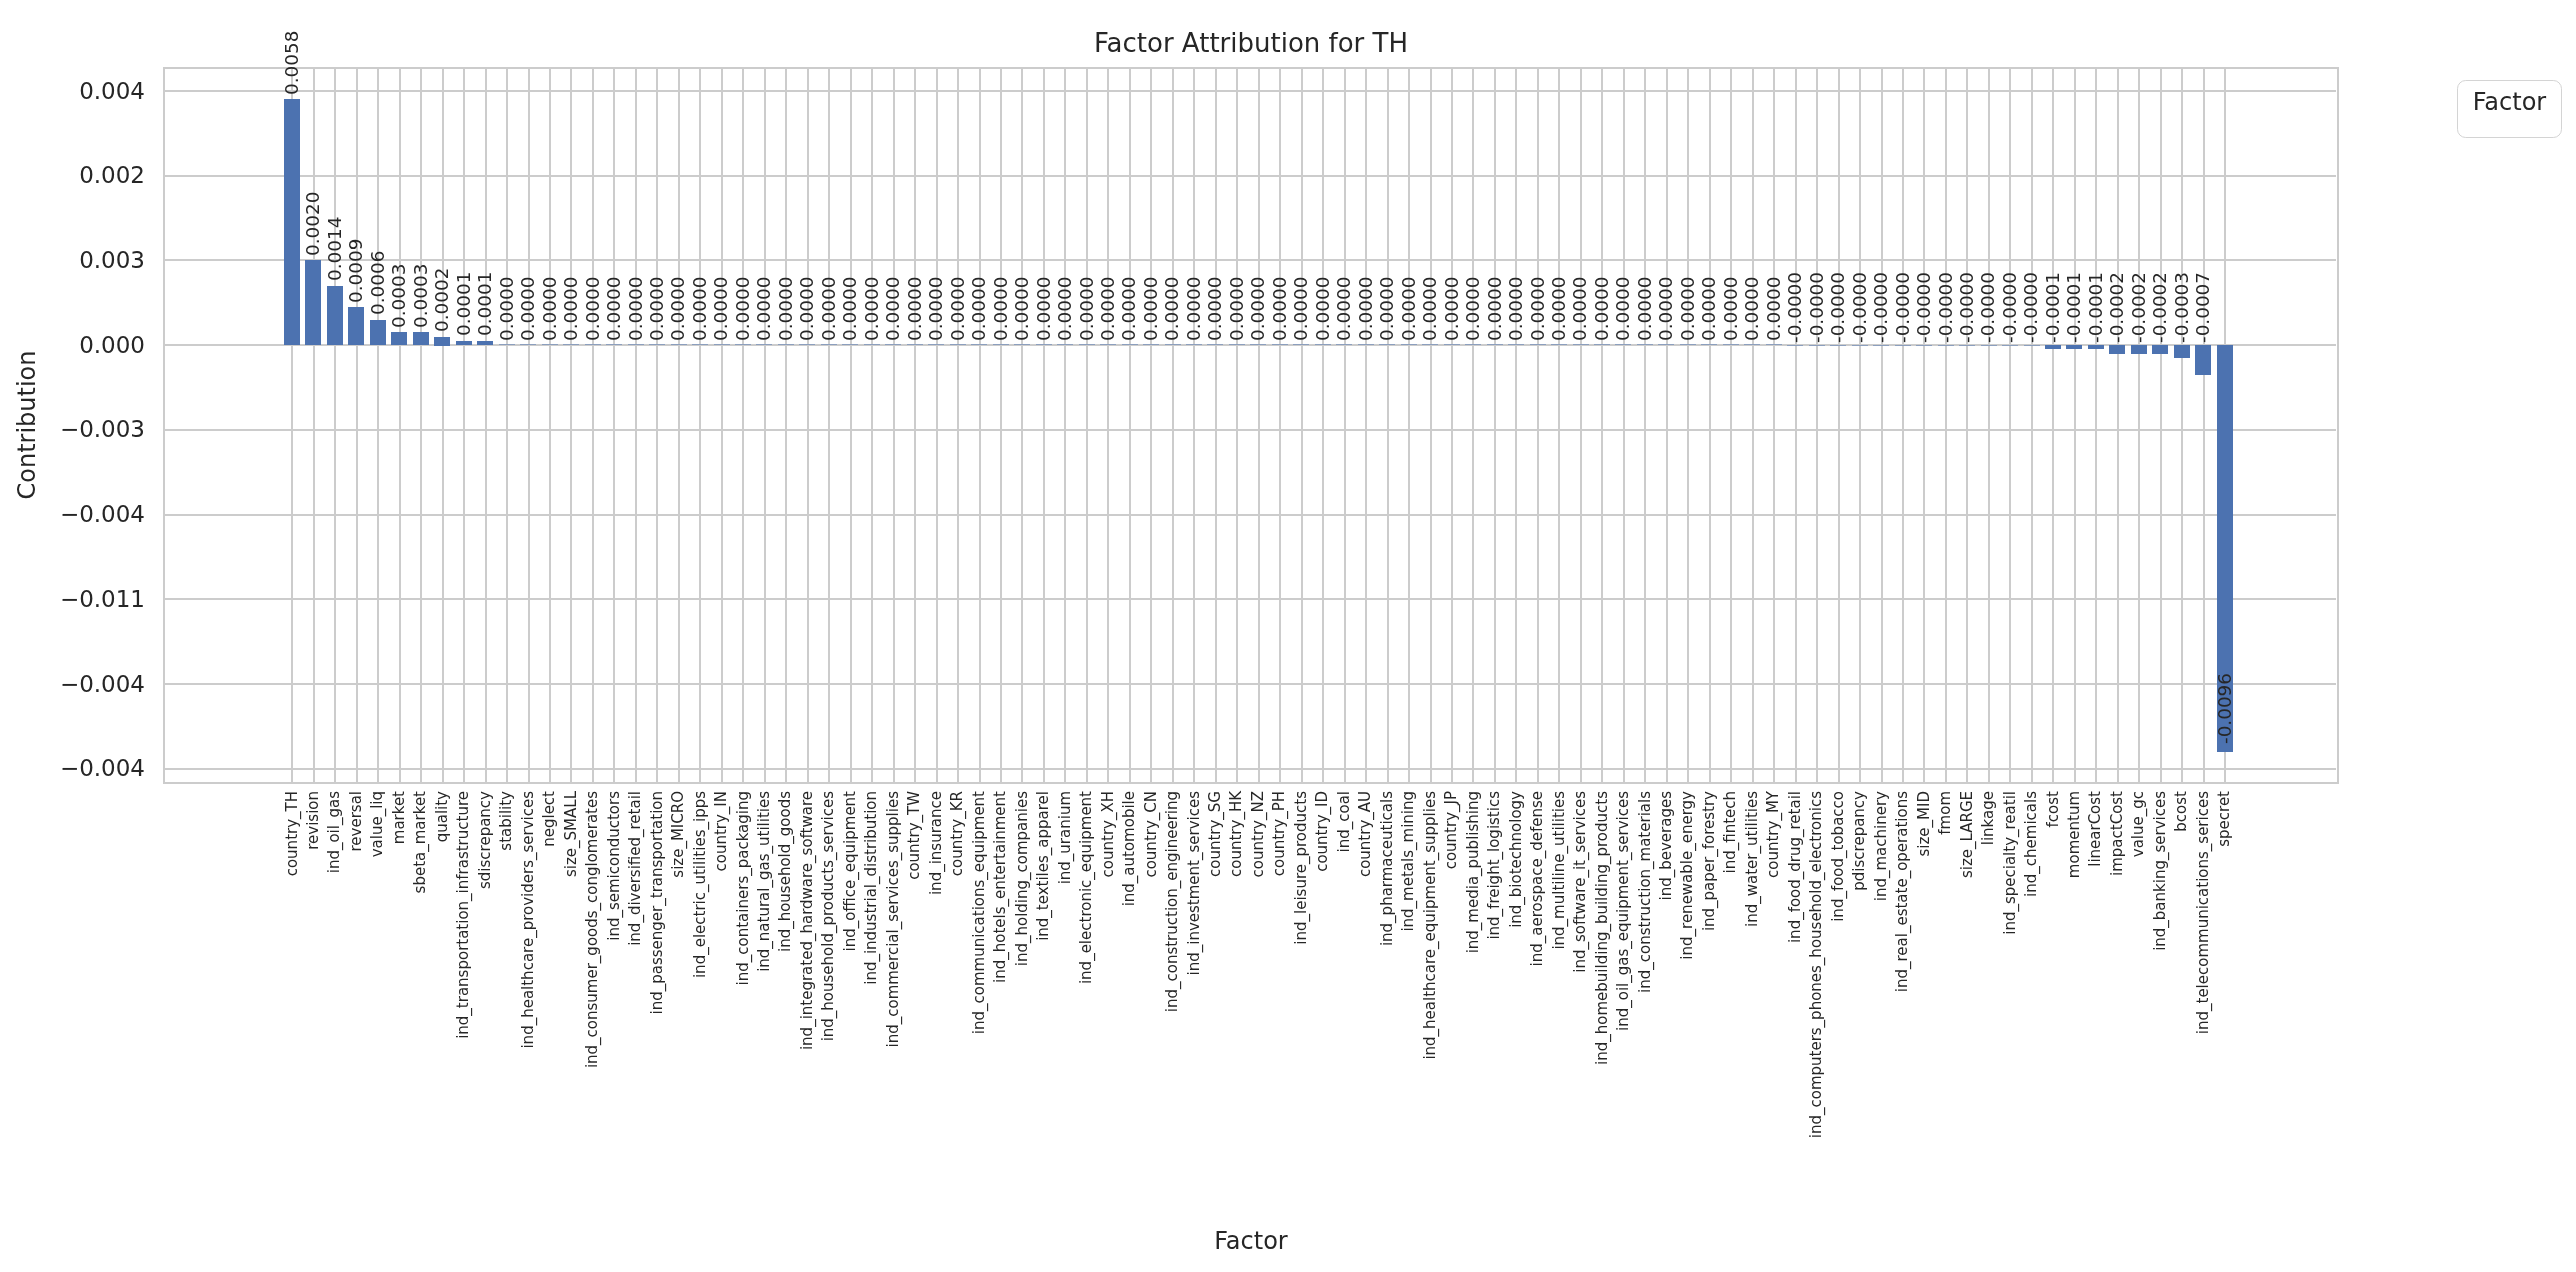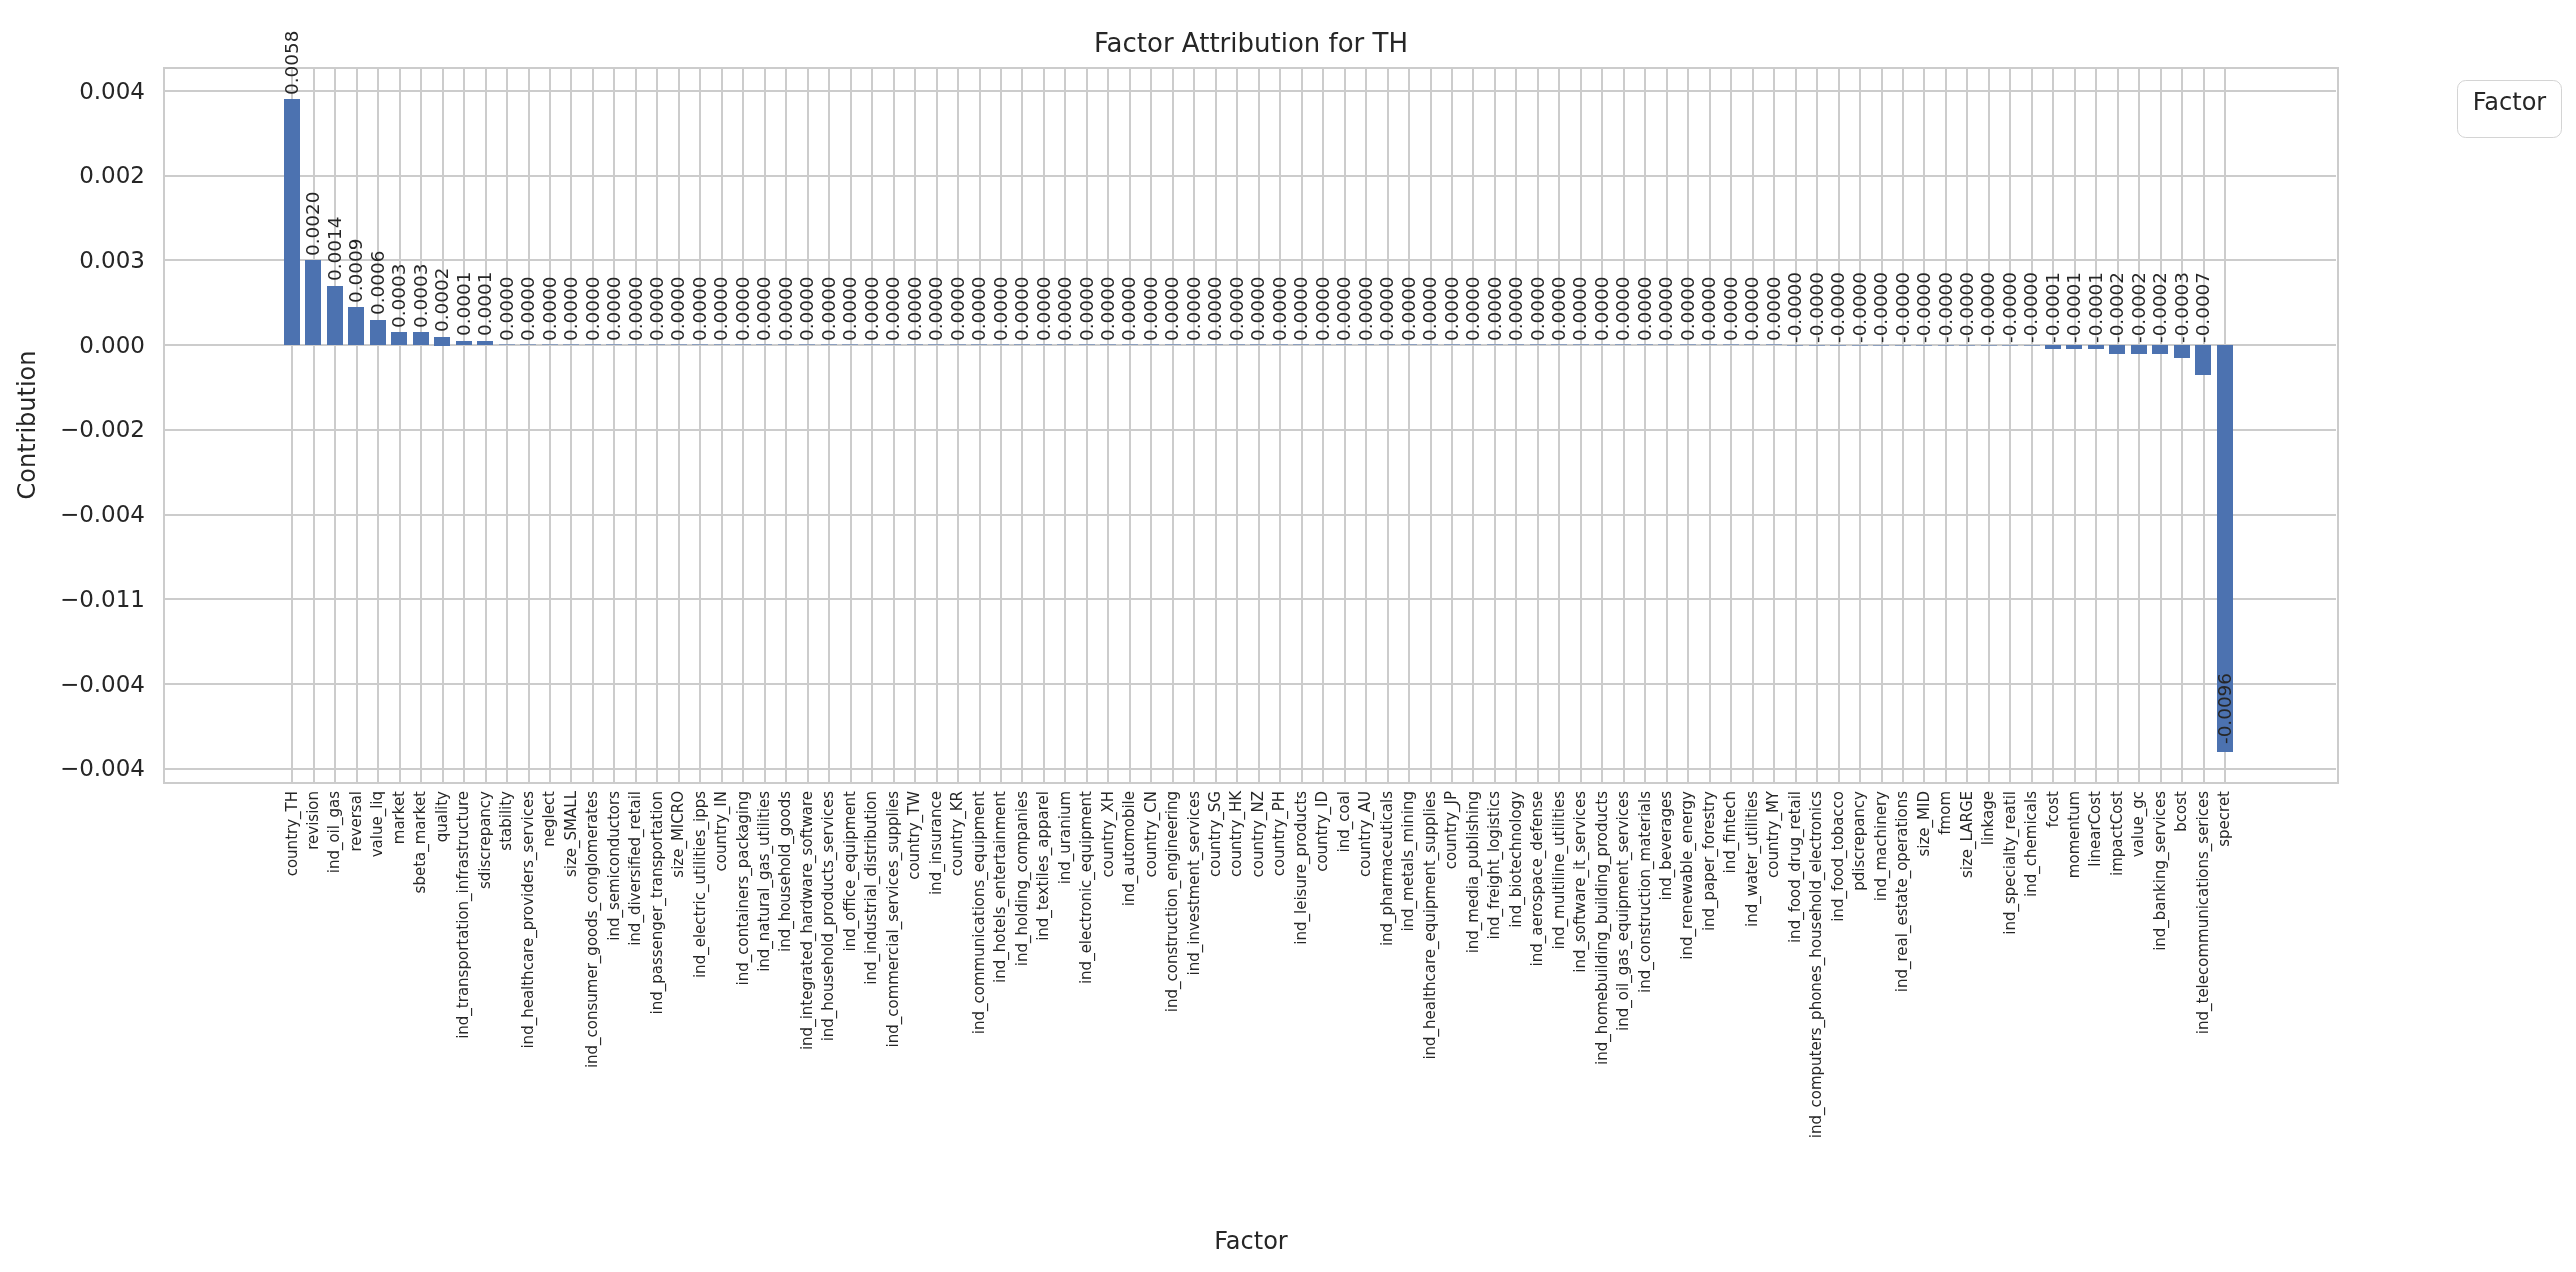--- a/index.html
+++ b/index.html
@@ -270,21 +270,21 @@
       <div class="bar" style="left: 2152px; width: 16px; height: 8.5px; top: 345px; position: absolute; background: rgb(76, 114, 176);"></div>
       <div class="bar" style="left: 2174px; width: 16px; height: 12.7px; top: 345px; position: absolute; background: rgb(76, 114, 176);"></div>
       <div class="bar" style="left: 2195px; width: 16px; height: 30px; top: 345px; position: absolute; background: rgb(76, 114, 176);"></div>
       <div class="bar" style="left: 2217px; width: 16px; height: 407px; top: 345px; position: absolute; background: rgb(76, 114, 176);"></div>
     </div>
   <div id="label-layer" class="abs" style="left:0;top:0;width:2576px;height:1273px;">
       <div class="y-tick-label" style="left: 0px; top: 80px; width: 145px; position: absolute;">0.004</div>
       <div class="y-tick-label" style="left: 0px; top: 164px; width: 145px; position: absolute;">0.002</div>
       <div class="y-tick-label" style="left: 0px; top: 249px; width: 145px; position: absolute;">0.003</div>
       <div class="y-tick-label" style="left: 0px; top: 334px; width: 145px; position: absolute;">0.000</div>
-      <div class="y-tick-label" style="left: 0px; top: 418px; width: 145px; position: absolute;">−0.002</div>
+      <div class="y-tick-label" style="left: 0px; top: 418px; width: 145px; position: absolute;">−0.003</div>
       <div class="y-tick-label" style="left: 0px; top: 503px; width: 145px; position: absolute;">−0.004</div>
       <div class="y-tick-label" style="left: 0px; top: 588px; width: 145px; position: absolute;">−0.011</div>
       <div class="y-tick-label" style="left: 0px; top: 673px; width: 145px; position: absolute;">−0.004</div>
       <div class="y-tick-label" style="left: 0px; top: 757px; width: 145px; position: absolute;">−0.004</div>
       <div class="bar-value-label" style="left: 283px; top: 95px; position: absolute;">0.0058</div>
       <div class="x-tick-label" style="left: 285px; top: 791px; position: absolute;">country_TH</div>
       <div class="bar-value-label" style="left: 304px; top: 256px; position: absolute;">0.0020</div>
       <div class="x-tick-label" style="left: 306px; top: 791px; position: absolute;">revision</div>
       <div class="bar-value-label" style="left: 326px; top: 281px; position: absolute;">0.0014</div>
       <div class="x-tick-label" style="left: 327px; top: 791px; position: absolute;">ind_oil_gas</div>

